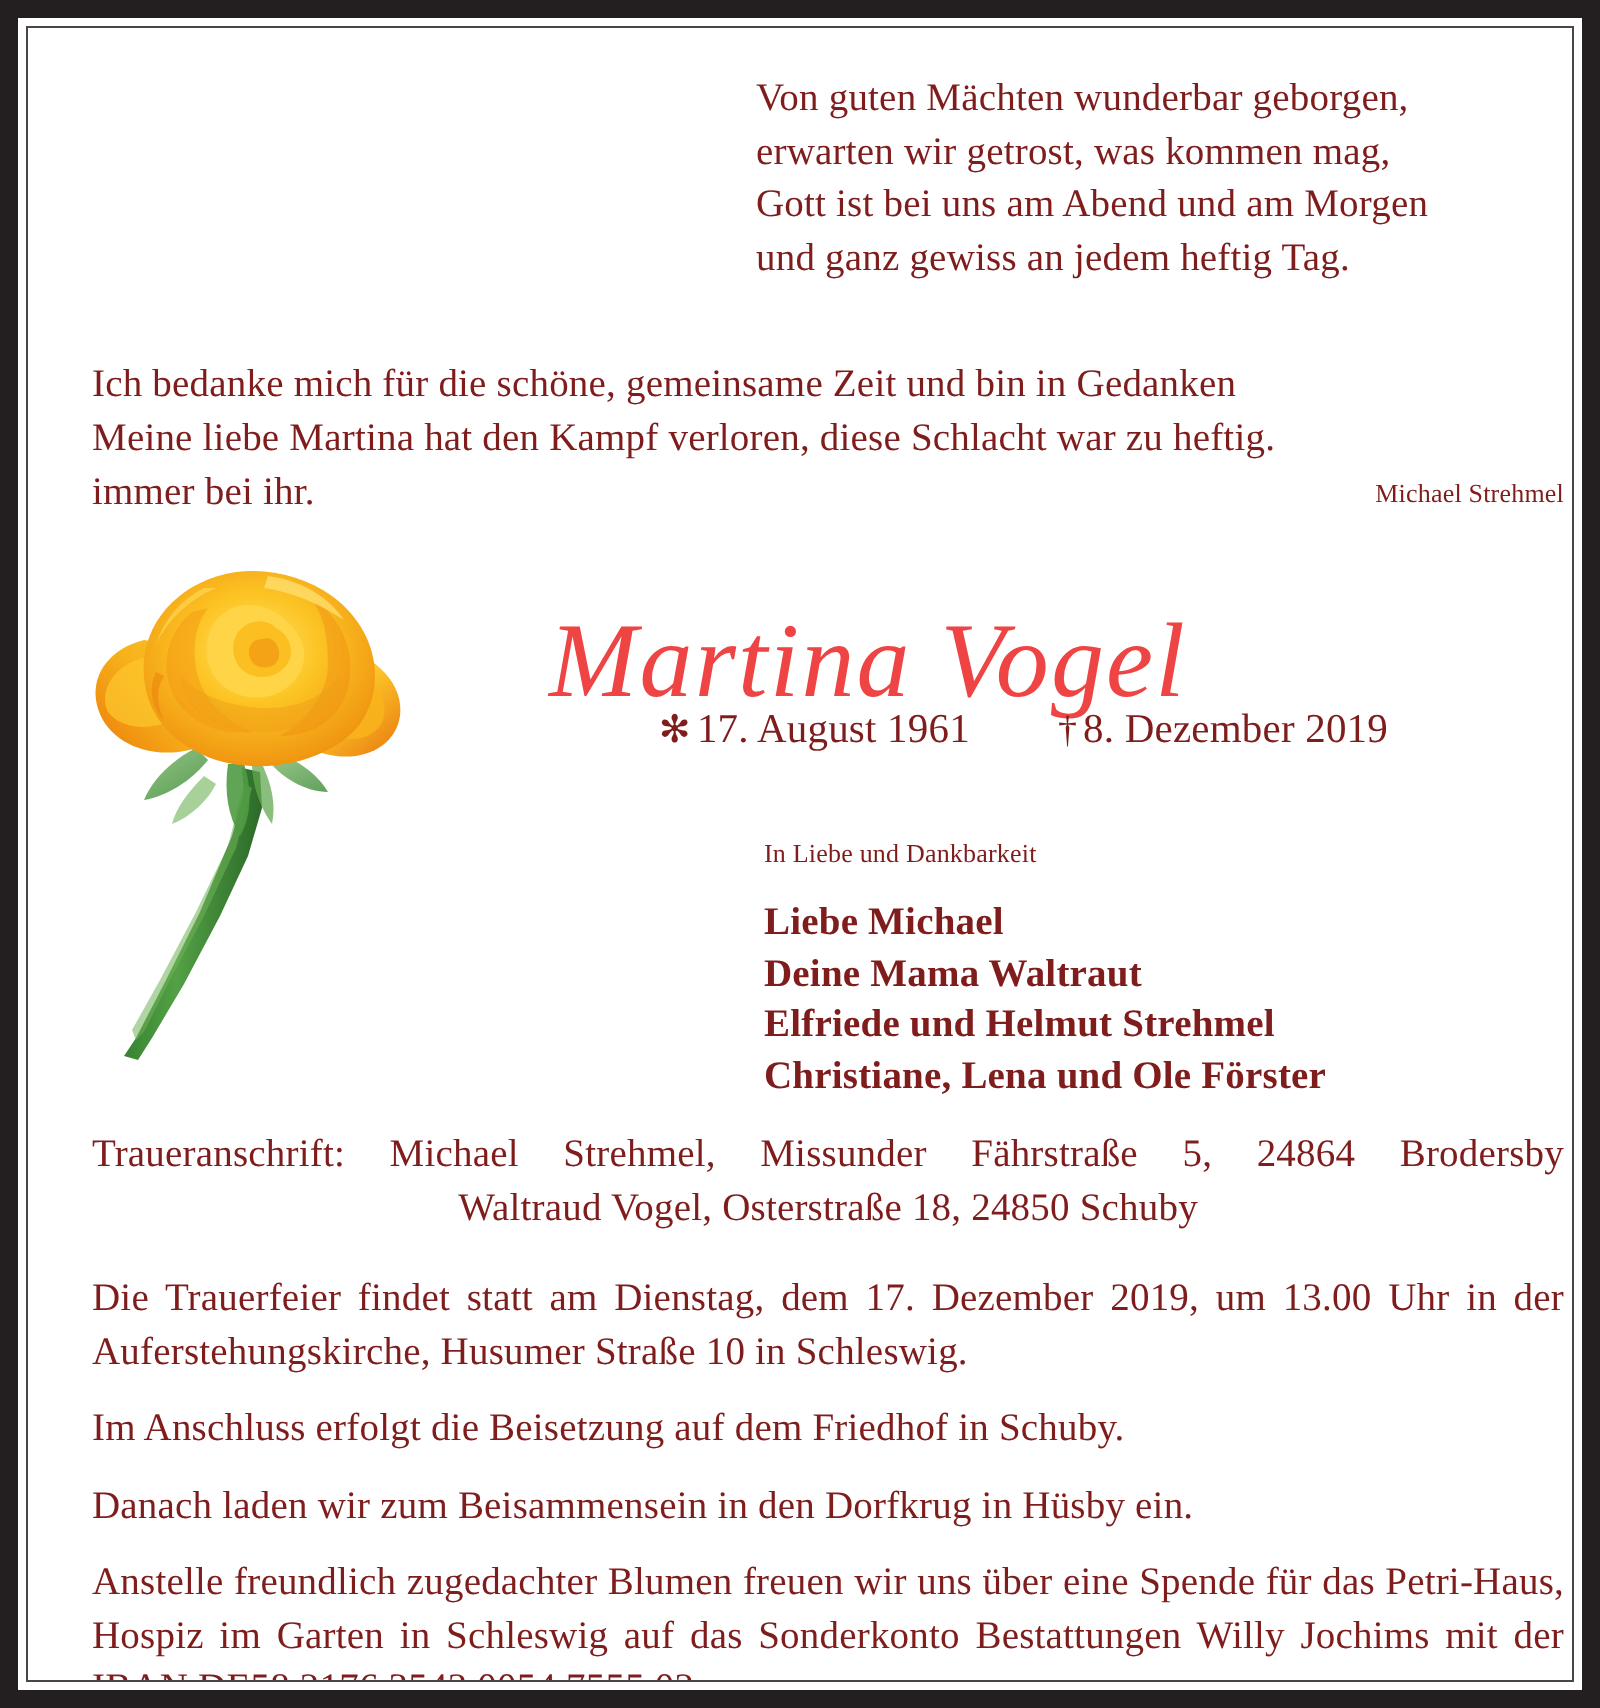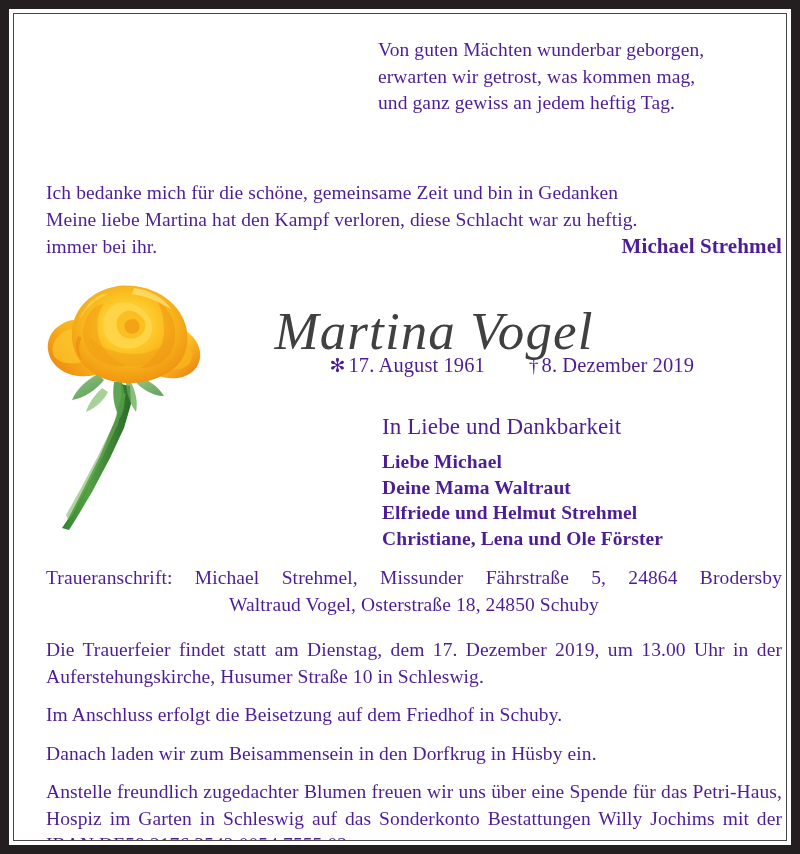--- a/index.html
+++ b/index.html
@@ -39,21 +39,21 @@
     height: 100%;
     box-sizing: border-box;
     border: 1px solid #4a4648;
     background: #ffffff;
     overflow: hidden;
   }
 
   
   .tx {
     font-family: "Liberation Serif", "DejaVu Serif", serif;
-    color: #4c1d95;
+    color: #7f1d1d;
     line-height: 1.26;
     letter-spacing: .1px;
   }
 
   
   #verse-block {
     position: absolute;
     left: 364px;
     top: 23px;
     width: 400px;
@@ -80,23 +80,22 @@
   }
   #message-block .mline {
     font-size: 19.5px;
     line-height: 27px;
     white-space: nowrap;
   }
   #message-signature {
     position: absolute;
     right: 0;
     top: 54px;
-    font-size: 21px;
-    line-height: 27px;
-    font-weight: bold;
+    font-size: 13px;
+    line-height: 27px;
   }
 
   
   #rose-image {
     position: absolute;
     left: 28px;
     top: 262px;
     width: 180px;
     height: 275px;
   }
@@ -106,21 +105,21 @@
     position: absolute;
     left: 160px;
     top: 288px;
     width: 520px;
     text-align: center;
     font-size: 53px;
     line-height: 58px;
     font-style: italic;
     font-weight: 400;
     letter-spacing: 1.1px;
-    color: #404040;
+    color: #ef4444;
   }
   #dates-row {
     position: absolute;
     left: 160px;
     top: 339px;
     width: 520px;
     display: flex;
     justify-content: flex-end;
     gap: 44px;
     font-size: 20.5px;
@@ -135,21 +134,21 @@
   }
 
   
   #dedication-block {
     position: absolute;
     left: 368px;
     top: 399px;
     width: 400px;
   }
   #dedication-intro {
-    font-size: 23px;
+    font-size: 13px;
     line-height: 27px;
     margin-bottom: 9px;
     white-space: nowrap;
   }
   #dedication-block .survivor {
     font-size: 19.5px;
     line-height: 25.5px;
     font-weight: bold;
     white-space: nowrap;
   }
@@ -194,20 +193,21 @@
 </head>
 <body>
 
 <div id="obituary-card">
   <div id="card-inner-rule">
     <div id="card-body">
 
       <div id="verse-block">
         <div class="tx vline">Von guten Mächten wunderbar geborgen,</div>
         <div class="tx vline">erwarten wir getrost, was kommen mag,</div>
+        <div class="tx vline">Gott ist bei uns am Abend und am Morgen</div>
         <div class="tx vline">und ganz gewiss an jedem heftig Tag.</div>
       </div>
 
       <div id="message-block">
         <div class="tx mline">Ich bedanke mich für die schöne, gemeinsame Zeit und bin in Gedanken</div>
         <div class="tx mline">Meine liebe Martina hat den Kampf verloren, diese Schlacht war zu heftig.</div>
         <div class="tx mline">immer bei ihr.</div>
         <div class="tx" id="message-signature">Michael Strehmel</div>
       </div>
 

